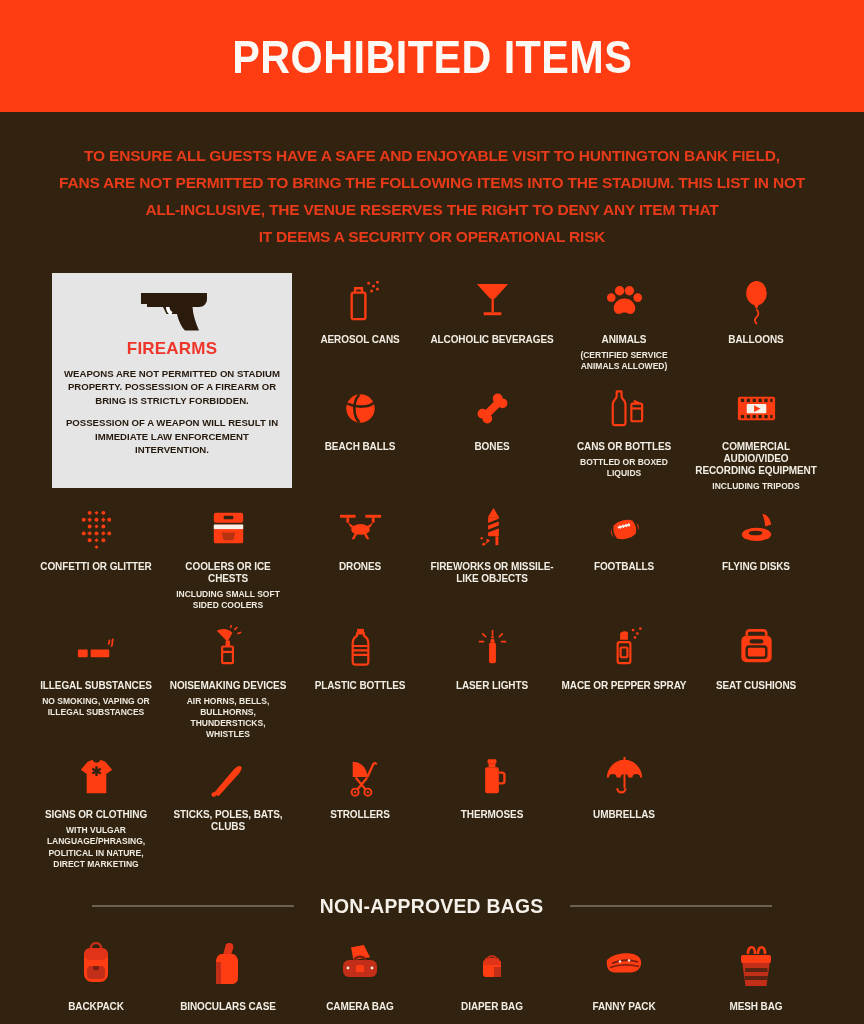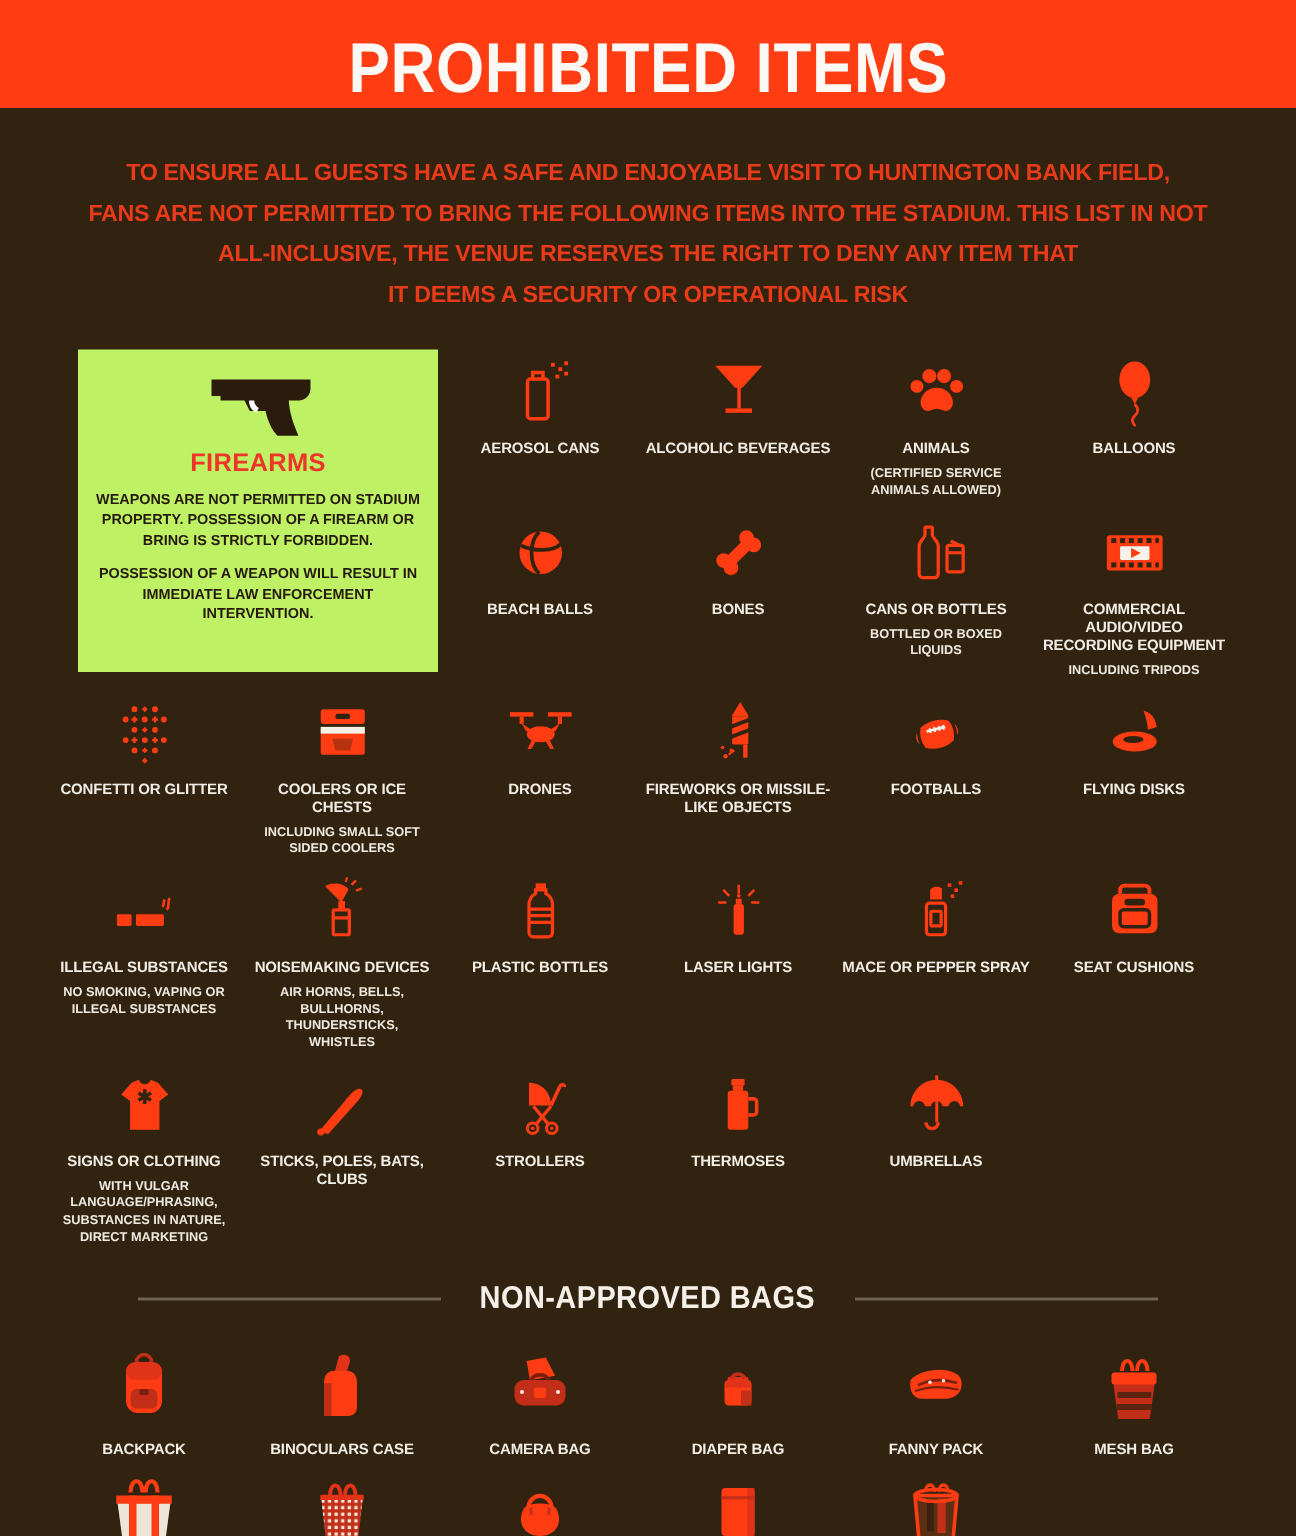--- a/index.html
+++ b/index.html
@@ -4,22 +4,22 @@
 <style>
   * { margin:0; padding:0; box-sizing:border-box; }
   html,body { width:864px; height:1024px; overflow:hidden; }
   body {
     background:#31230F;
     font-family:"Liberation Sans", sans-serif;
     -webkit-font-smoothing:antialiased;
   }
   
   .banner {
-    height:72px; background:#FF3C12;
-    display:flex; align-items:flex-end; justify-content:center;
+    height:112px; background:#FF3C12;
+    display:flex; align-items:center; justify-content:center;
   }
   .banner h1 {
     color:#FCF9F4; font-size:47px; font-weight:800;
     letter-spacing:.5px; display:inline-block; transform:scaleX(.88);
     white-space:nowrap;
   }
   
   .intro {
     margin-top:30px; text-align:center;
     color:#E93A1A; font-size:15.5px; font-weight:800;
@@ -40,21 +40,21 @@
     color:#F2EEE6; font-size:10px; font-weight:800;
     line-height:1.2; letter-spacing:-.1px; max-width:126px;
   }
   .sub {
     margin-top:4px; color:#EFEAE1; font-size:8.5px; font-weight:700;
     line-height:1.3; max-width:116px;
   }
   
   .firearms-card {
     grid-column:1 / span 2; grid-row:1 / span 2;
-    background:#bef264; margin:0 2px 4px 22px;
+    background:#e5e5e5; margin:0 2px 4px 22px;
     display:flex; flex-direction:column; align-items:center;
     text-align:center; padding:14px 12px 10px;
   }
   .firearms-card svg.pistol { width:78px; height:44px; margin:2px 0 6px; }
   .firearms-title { color:#EF352A; font-size:17px; font-weight:800; letter-spacing:.2px; margin-bottom:8px; }
   .firearms-para { color:#26190D; font-size:9.6px; font-weight:800; line-height:1.4; margin-bottom:9px; }
   
   .divider {
     display:flex; align-items:center; gap:16px;
     margin:24px 92px 0;
@@ -642,21 +642,21 @@
       </div>
       <div class="label">SEAT CUSHIONS</div>
     </div>
     <div class="cell">
       <div class="icon-wrap">
         <svg class="item-icon" aria-hidden="true">
           <use href="#i-tshirt"></use>
         </svg>
       </div>
       <div class="label">SIGNS OR CLOTHING</div>
-      <div class="sub">WITH VULGAR LANGUAGE/PHRASING, SUBSTANCES IN NATURE, DIRECT MARKETING</div>
+      <div class="sub">WITH VULGAR LANGUAGE/PHRASING, POLITICAL IN NATURE, DIRECT MARKETING</div>
     </div>
     <div class="cell">
       <div class="icon-wrap">
         <svg class="item-icon" aria-hidden="true">
           <use href="#i-bat"></use>
         </svg>
       </div>
       <div class="label">STICKS, POLES, BATS, CLUBS</div>
     </div>
     <div class="cell">

